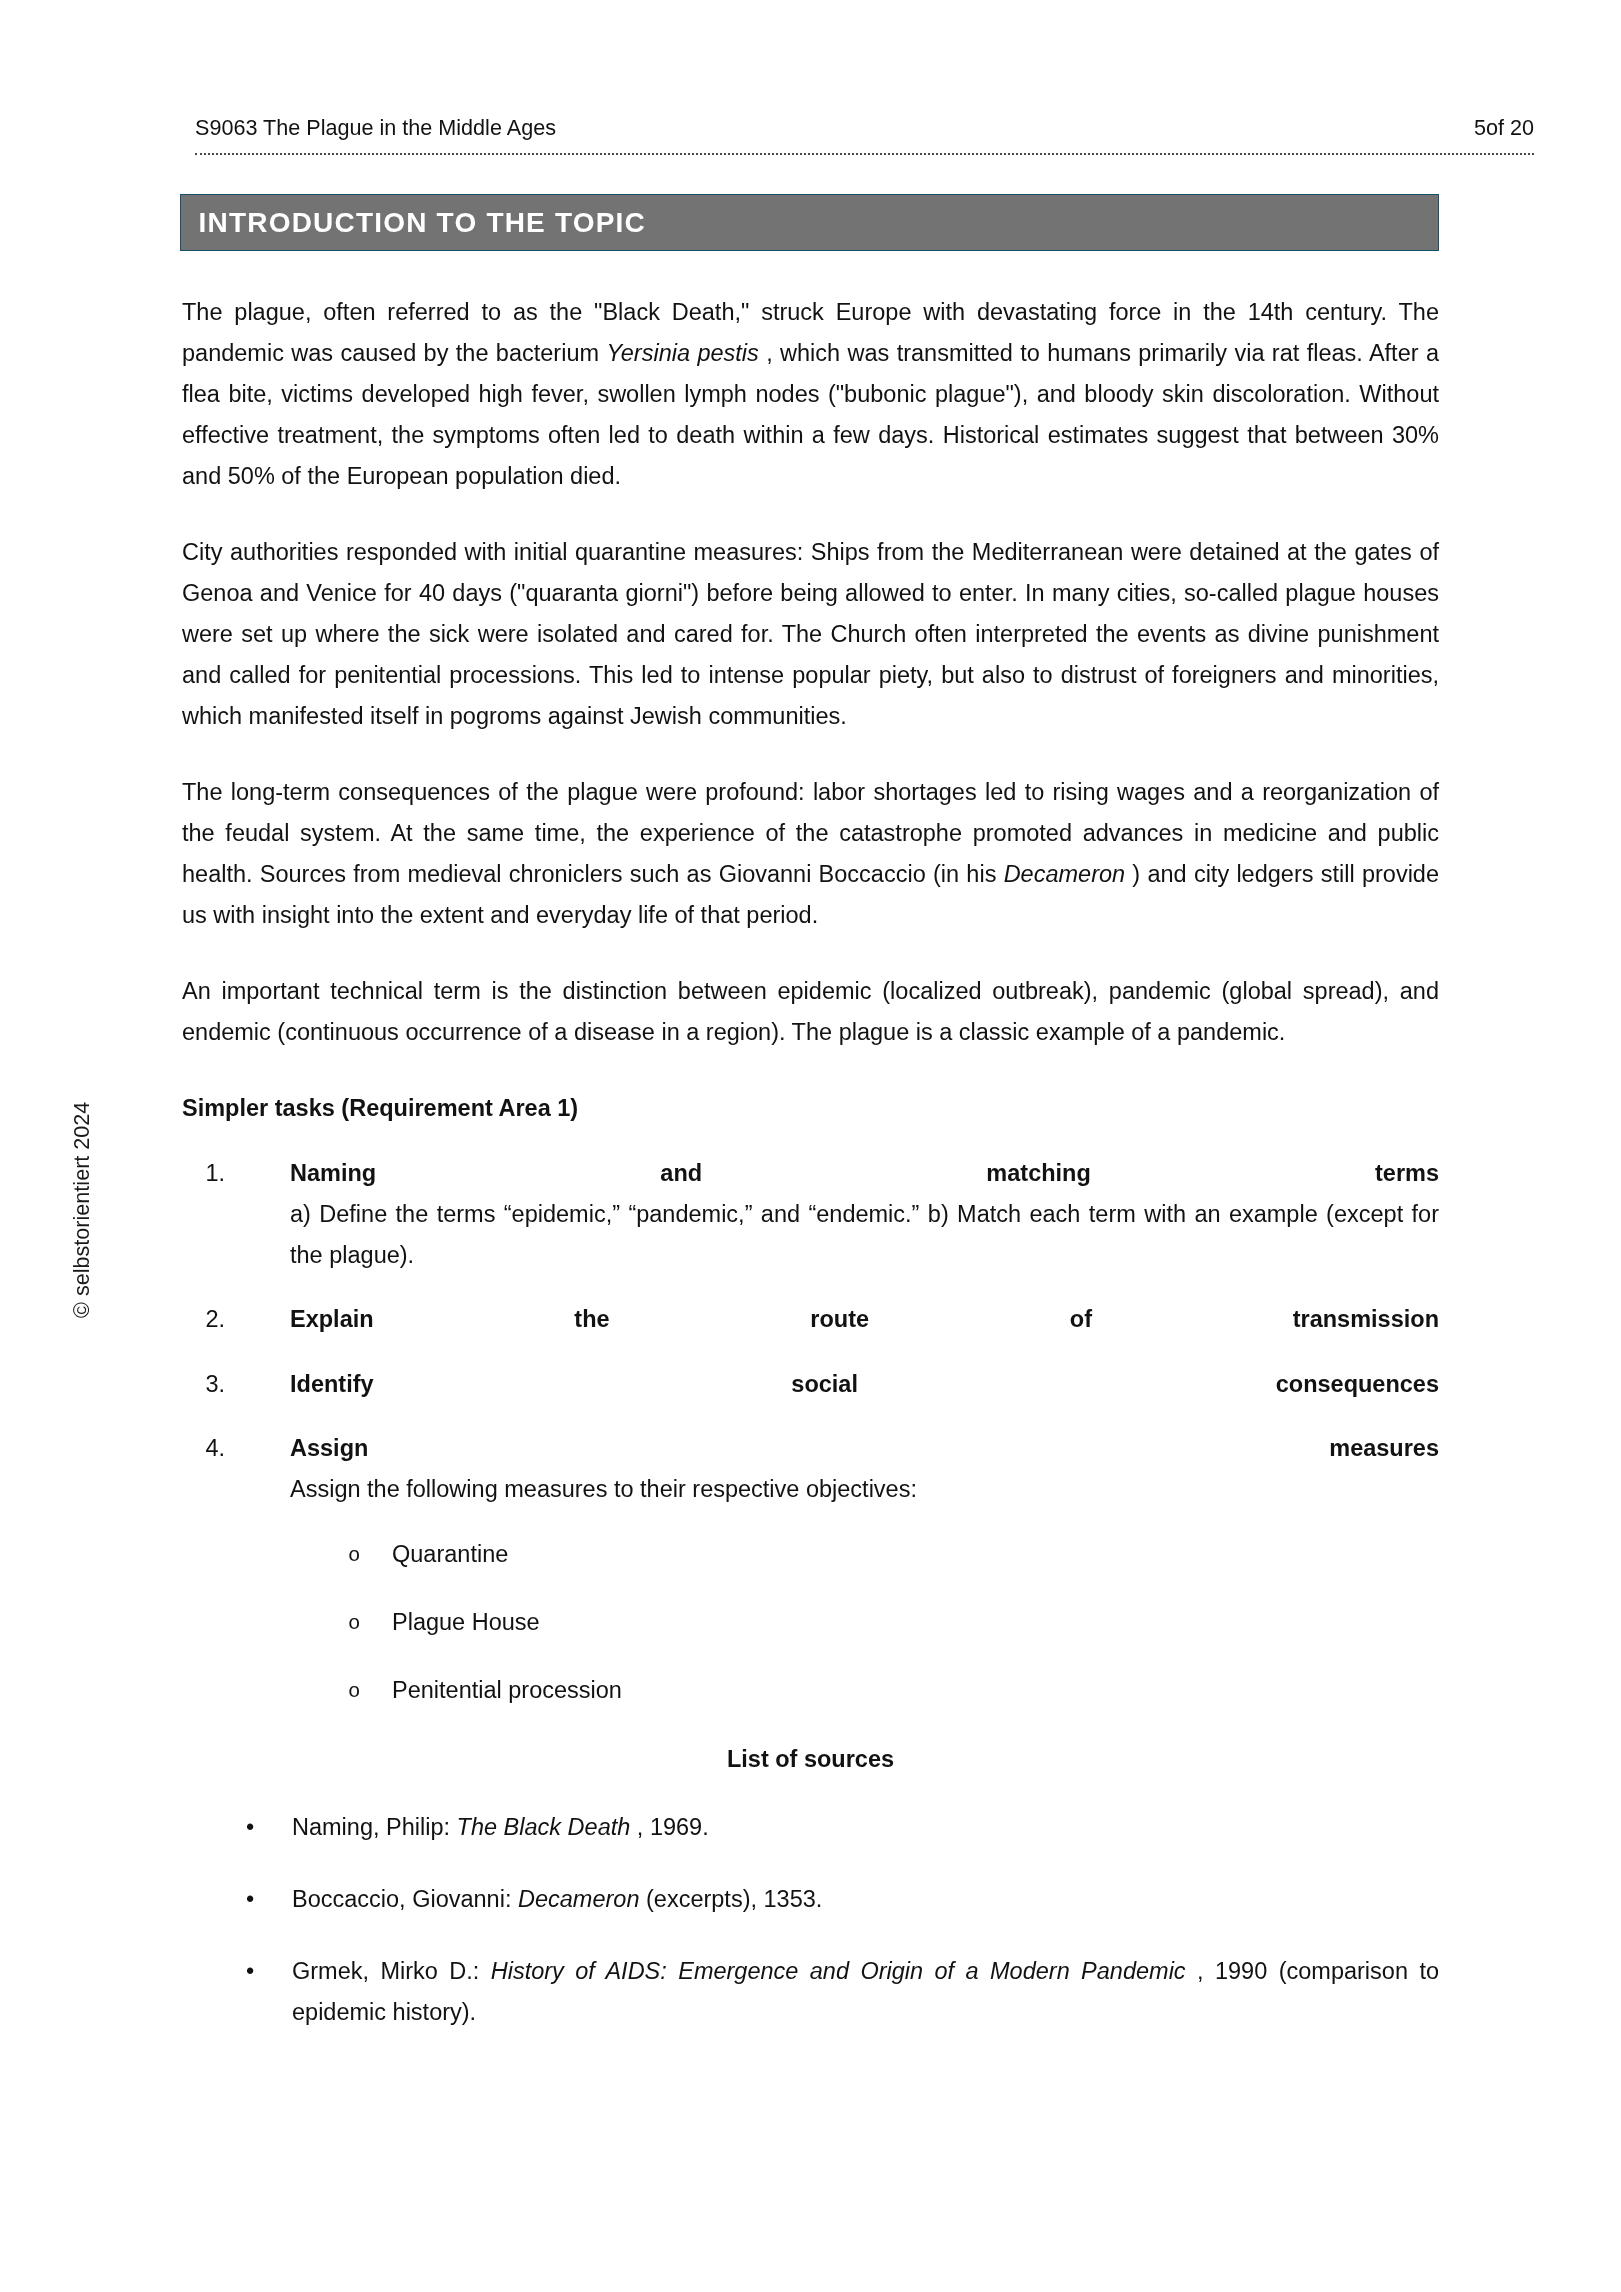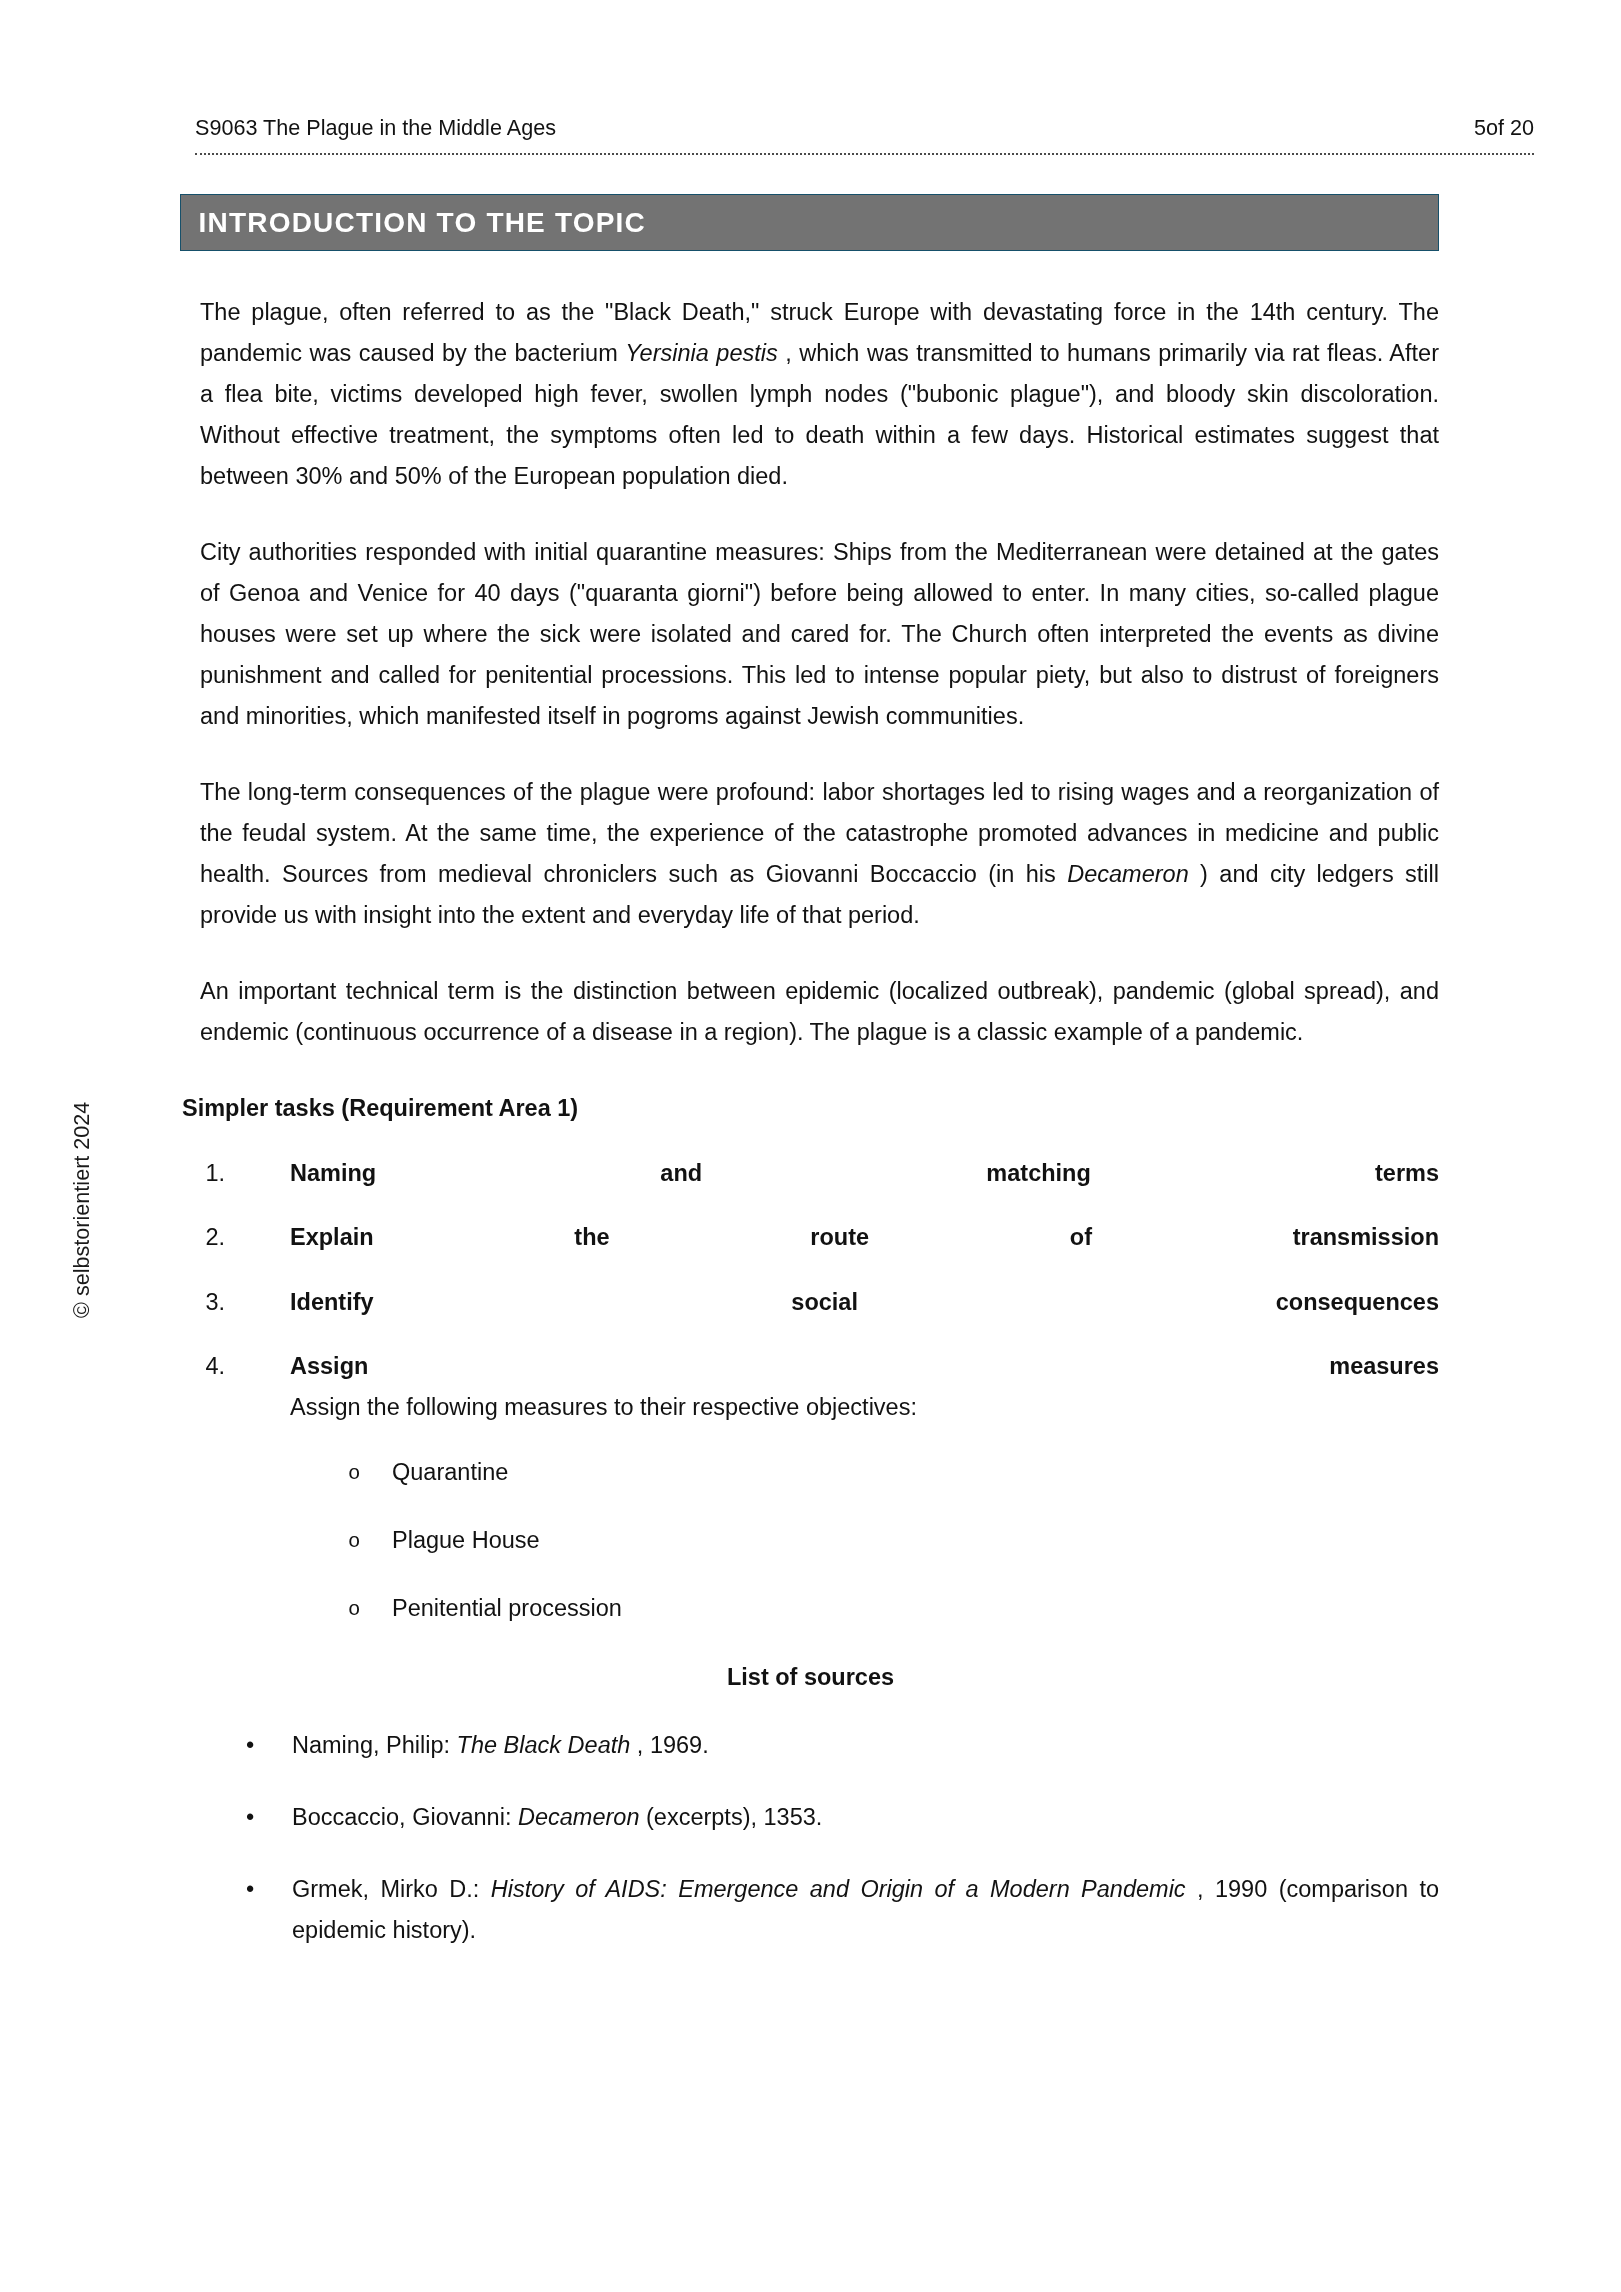--- a/index.html
+++ b/index.html
@@ -18,21 +18,21 @@
                padding-left:17.6px;border:1px solid #16506a;}
   .section-bar-title{font-weight:bold;font-size:28px;letter-spacing:1.2px;color:#ffffff;}
 
   
   .copyright{position:absolute;left:69px;top:1318px;transform-origin:0 0;
              transform:rotate(-90deg);white-space:nowrap;font-size:21.6px;color:#1a1a1a;}
 
   
   .content{position:absolute;left:182px;width:1257px;top:292px;
            font-size:23.5px;line-height:41px;}
-  .para{text-align:justify;margin:0 0 35px 18px;}
+  .para{text-align:justify;margin:0 0 35px 0;}
   .it{font-style:italic;}
   .bd{font-weight:normal;}
 
   .tasks-heading{font-weight:bold;margin:33px 0 23.5px 0;}
 
   .task{position:relative;padding-left:108px;margin-bottom:23.5px;}
   .task-num{position:absolute;left:23.5px;top:0;}
   .task-title{font-weight:bold;text-align:justify;text-align-last:justify;}
   .task-desc{text-align:justify;}
 
@@ -66,20 +66,21 @@
     <p class="para"><span>The plague, often referred to as the "Black Death," struck Europe with devastating force in the 14th century. The pandemic was caused by the bacterium </span><span class="it">Yersinia pestis</span><span> , which was transmitted to humans primarily via rat fleas. After a flea bite, victims developed high fever, swollen lymph nodes ("bubonic plague"), and bloody skin discoloration. Without effective treatment, the symptoms often led to death within a few days. Historical estimates suggest that between 30% and 50% of the European population died.</span></p>
     <p class="para"><span>City authorities responded with initial quarantine measures: Ships from the Mediterranean were detained at the gates of Genoa and Venice for 40 days ("quaranta giorni") before being allowed to enter. In many cities, so-called plague houses were set up where the sick were isolated and cared for. The Church often interpreted the events as divine punishment and called for penitential processions. This led to intense popular piety, but also to distrust of foreigners and minorities, which manifested itself in pogroms against Jewish communities.</span></p>
     <p class="para"><span>The long-term consequences of the plague were profound: labor shortages led to rising wages and a reorganization of the feudal system. At the same time, the experience of the catastrophe promoted advances in medicine and public health. Sources from medieval chroniclers such as Giovanni Boccaccio (in his </span><span class="it">Decameron</span><span> ) and city ledgers still provide us with insight into the extent and everyday life of that period.</span></p>
     <p class="para"><span>An important technical term is the distinction between </span><span class="bd">epidemic</span><span> (localized outbreak), </span><span class="bd">pandemic</span><span> (global spread), and </span><span class="bd">endemic</span><span> (continuous occurrence of a disease in a region). The plague is a classic example of a pandemic.</span></p>
 
     <div class="tasks-heading">Simpler tasks (Requirement Area 1)</div>
 
     <div class="task">
       <span class="task-num">1.</span>
       <div class="task-title">Naming and matching terms</div>
+      <div class="task-desc"><span>a) Define the terms “epidemic,” “pandemic,” and “endemic.” b) Match each term with an example (except for the plague).</span></div>
     </div>
 
     <div class="task">
       <span class="task-num">2.</span>
       <div class="task-title">Explain the route of transmission</div>
     </div>
 
     <div class="task">
       <span class="task-num">3.</span>
       <div class="task-title">Identify social consequences</div>

